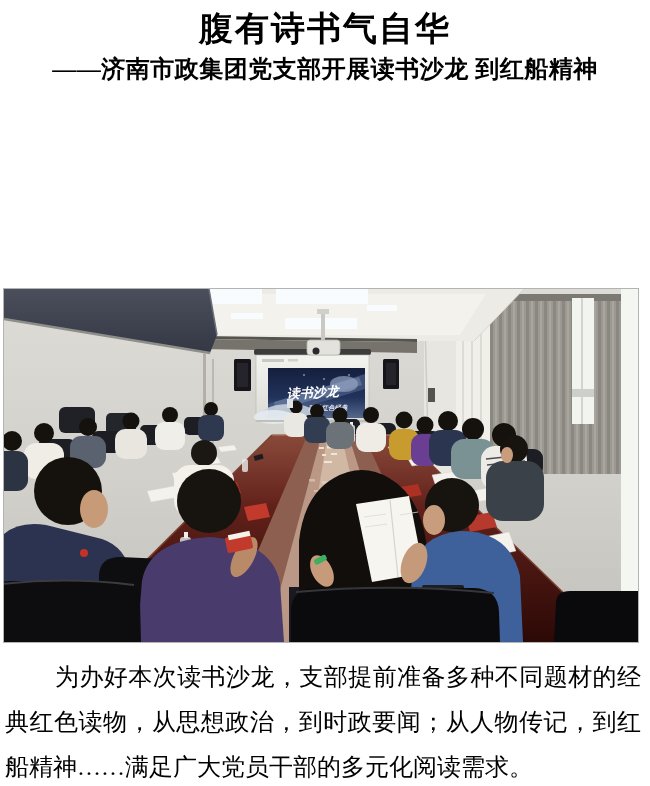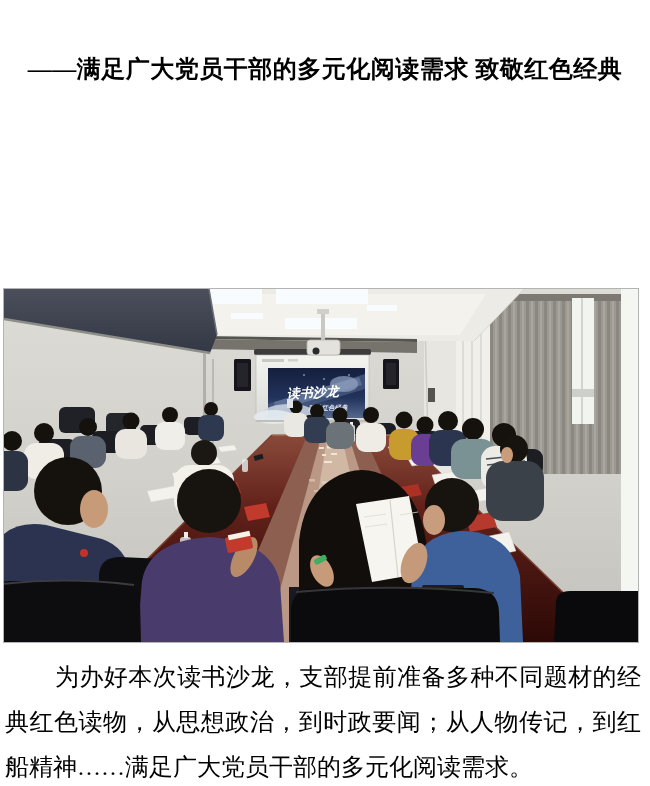--- a/index.html
+++ b/index.html
@@ -26,21 +26,22 @@
     position:absolute;left:3px;top:288px;width:634px;height:353px;margin:0;
     border:1px solid #b3b3b3;box-sizing:content-box;background:#cfcdc7;
   }
   .photo svg{display:block;}
 </style>
 </head>
 <body>
 
 <div class="page">
 
-  <h2 class="subtitle">——满足广大党员干部的多元化阅读需求 致敬红色经典</h2>
+  <h1 class="title">腹有诗书气自华</h1>
+  <h2 class="subtitle">——济南市政集团党支部开展读书沙龙 到红船精神</h2>
 
   <figure class="photo">
     <svg width="634" height="353" viewBox="0 0 634 353" preserveAspectRatio="none">
       <defs>
         <linearGradient id="wallG" x1="0" y1="0" x2="0" y2="1">
           <stop offset="0" stop-color="#dedcd7"></stop>
             <stop offset="0.55" stop-color="#d2d0ca"></stop>
             <stop offset="1" stop-color="#c3c1bb"></stop>
         </linearGradient>
         <linearGradient id="panelG" x1="0" y1="0" x2="0" y2="1">

